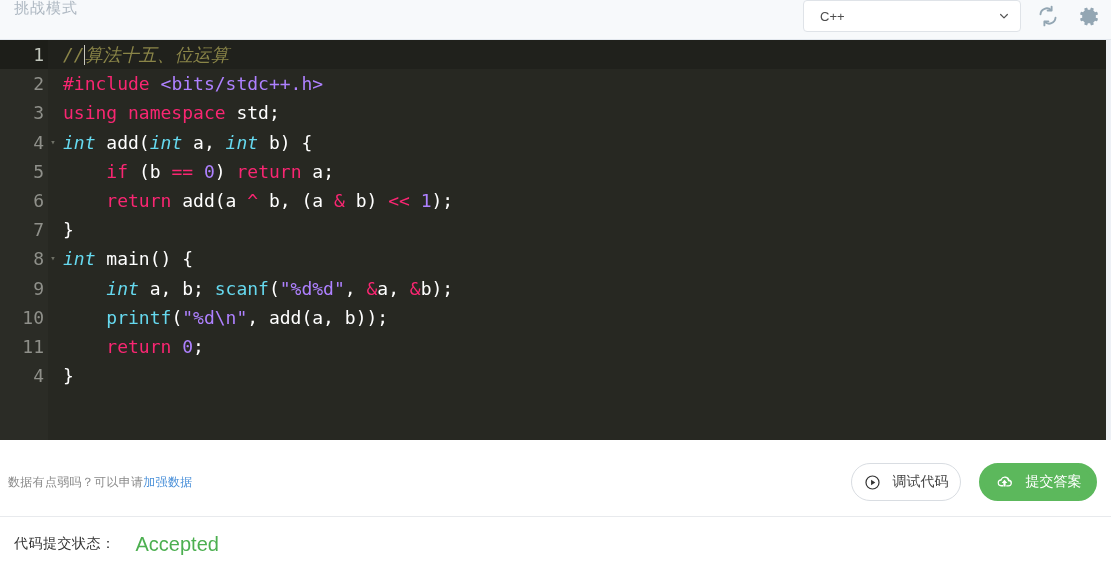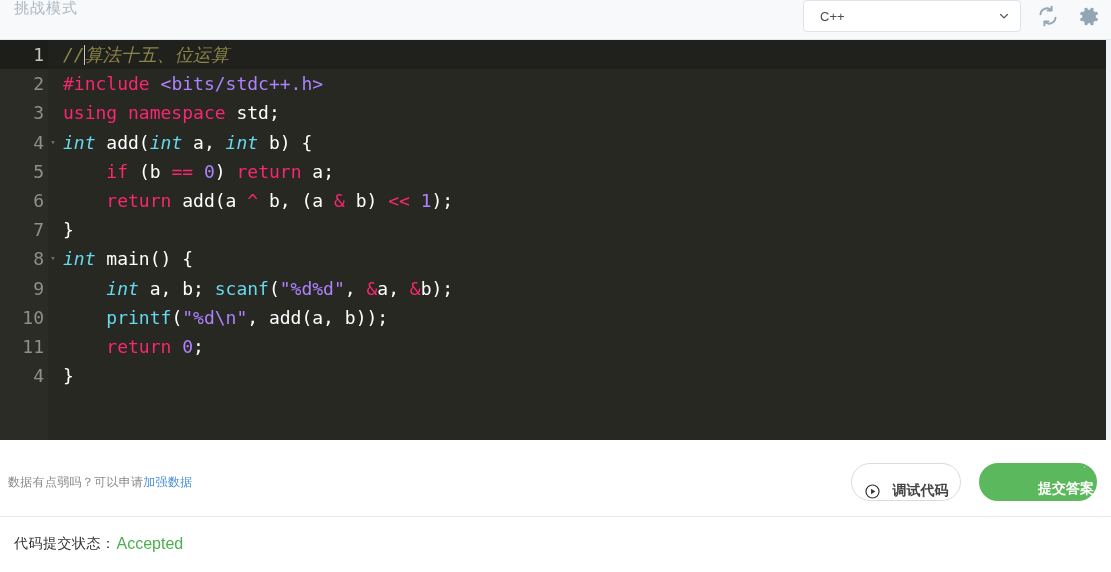--- a/index.html
+++ b/index.html
@@ -174,58 +174,56 @@
     text-decoration: none;
   }
   .actions {
     margin-left: auto;
     display: flex;
     align-items: center;
     gap: 18px;
   }
   .btn {
     display: flex;
-    align-items: flex-end;
+    align-items: center;
     justify-content: center;
     gap: 12px;
     border-radius: 20px;
     font-size: 14px;
     box-sizing: border-box;
     height: 38px;
-    font-weight: bold;
   }
   .btn-debug {
     width: 110px;
     background: #ffffff;
     border: 1px solid #d9dde2;
     color: #444;
   }
   .btn-submit {
     width: 118px;
     background: #5cb85c;
-    border: 3px solid #0369a1;
+    border: 5px solid #0369a1;
     color: #ffffff;
-    flex-direction: column;
   }
   .btn svg { display: block; }
 
   
   .status {
     height: 54px;
     display: flex;
     align-items: center;
     padding-left: 14px;
     font-size: 14px;
     color: #333333;
   }
   .status .label { letter-spacing: .5px; }
   .status .value {
     color: #4caf50;
-    font-size: 16px;
-    margin-left: 1px;
+    font-size: 20px;
+    margin-left: 20px;
   }
 </style>
 </head>
 <body>
 
 <div class="topbar">
   <div class="mode-title">挑战模式</div>
   <div class="topbar-right">
 
     <div class="lang-select">

